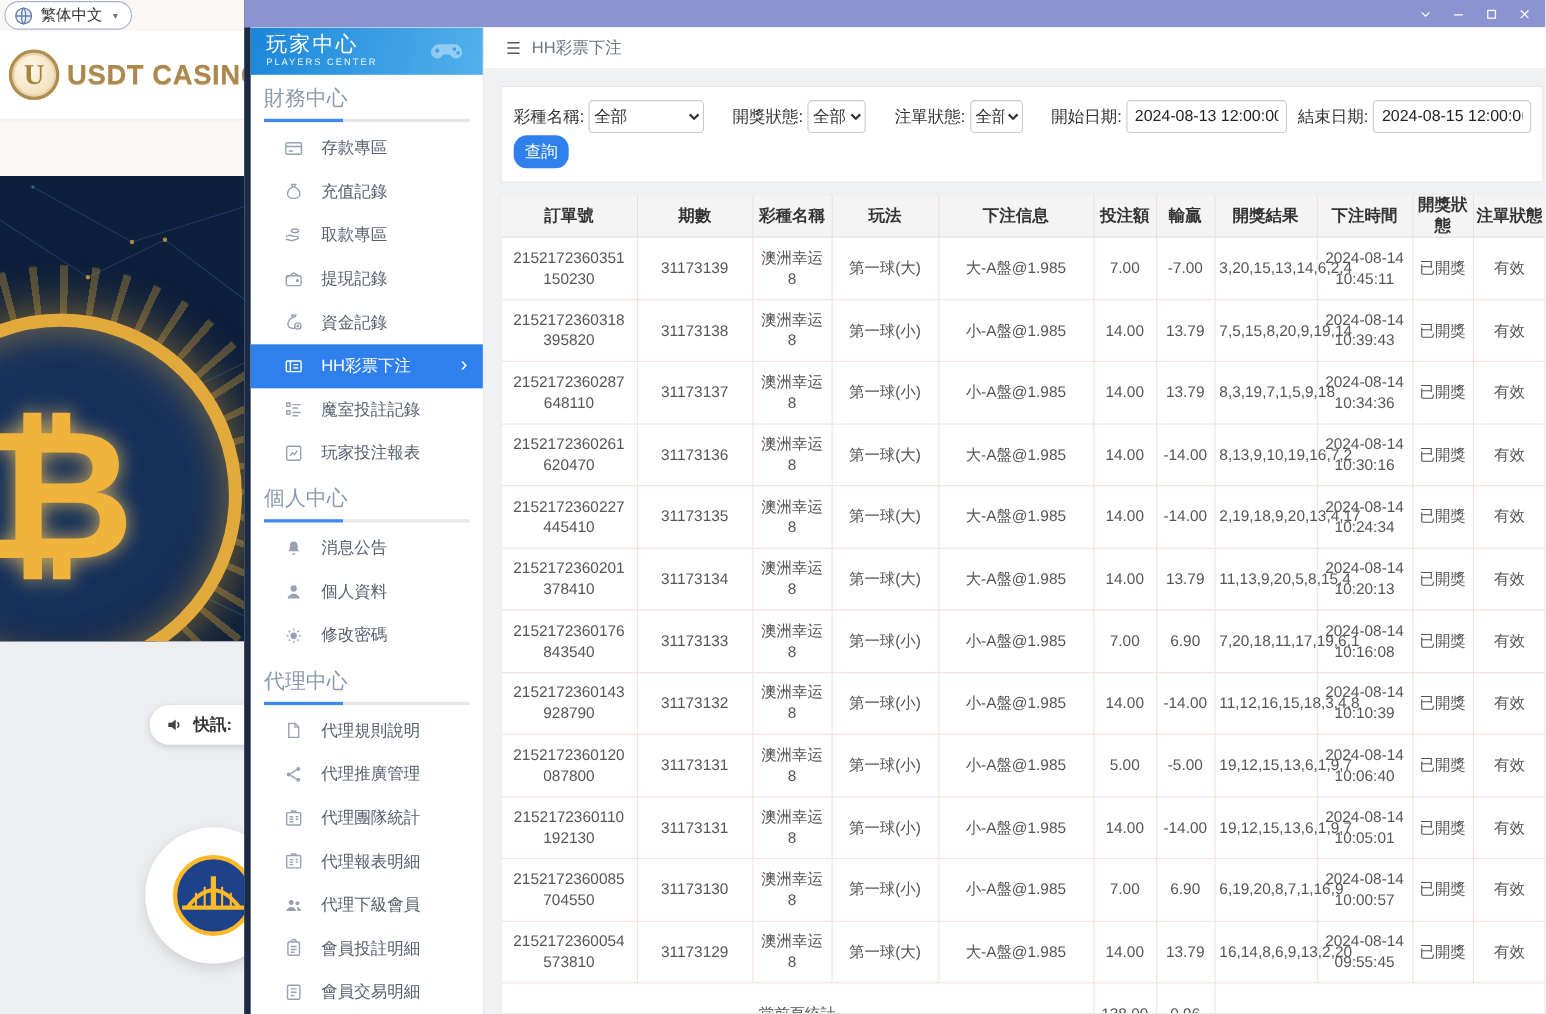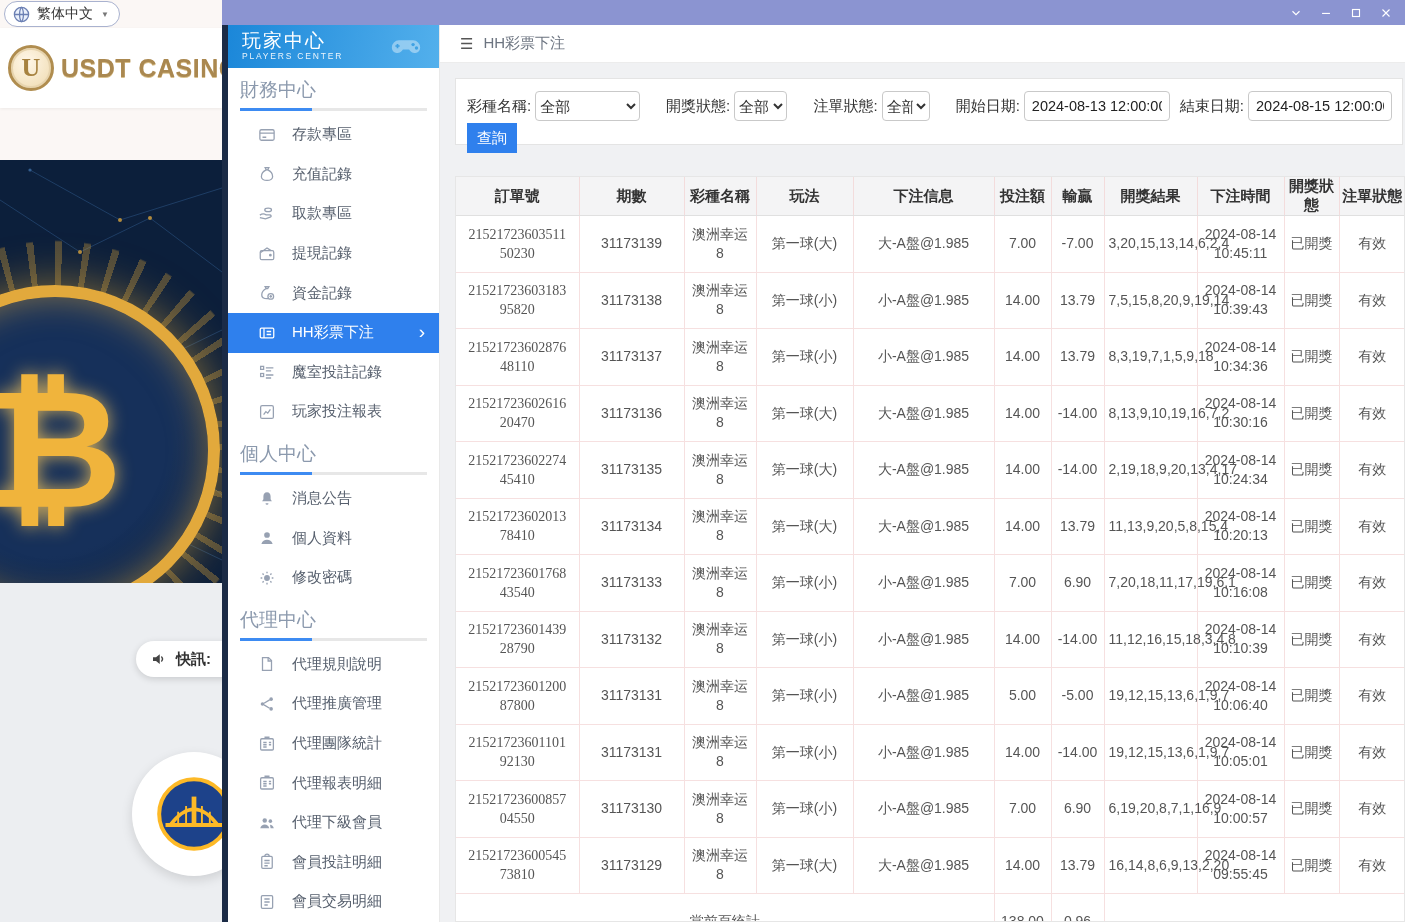--- a/index.html
+++ b/index.html
@@ -65,34 +65,34 @@
   .m-icon svg { width:100%; height:100%; }
   .mi.active { background:#2f80ed; color:#fff; }
   .mi.active .m-icon { color:#fff; }
   .mi.active::after { content:"›"; position:absolute; right:14px; font-size:19px; color:#fff; top:50%; transform:translateY(-54%); }
 
   
   .main { position:absolute; left:440px; top:25px; width:965px; height:897px; background:#f0f1f3; }
   .crumb { height:38px; background:#fff; border-bottom:1px solid #ececec; display:flex; align-items:center; gap:10px; padding-left:20px; color:#6c7480; font-size:15px; }
   .burger { font-size:15px; color:#555; cursor:pointer; }
 
-  .filter-panel { position:absolute; left:15px; top:53px; width:948px; height:67px; background:#fff; border:1px solid #e4e4e4; }
+  .filter-panel { position:absolute; left:15px; top:53px; width:948px; height:88px; background:#fff; border:1px solid #e4e4e4; }
   .f-row { display:flex; align-items:center; padding:12px 0 0 11px; }
   .f-label { font-size:15px; color:#333; margin-right:4px; white-space:nowrap; }
   .f-sel { height:30px; border:1px solid #c9c9c9; border-radius:4px; background:#fff; font-size:15px; color:#333; margin-right:26px; font-family:"Liberation Sans",sans-serif; }
   .f-inp { height:30px; border:1px solid #c9c9c9; border-radius:4px; background:#fff; font-size:14.5px; color:#222; padding:0 7px; margin-right:10px; font-family:"Liberation Sans",sans-serif; }
-  .btn-query { position:absolute; left:11px; top:44px; width:50px; height:30px; background:#2f80ed; color:#fff; border:none; border-radius:0; font-size:15px; cursor:pointer; font-family:"Liberation Sans",sans-serif; }
+  .btn-query { position:absolute; left:11px; top:44px; width:50px; height:30px; background:#2f80ed; color:#fff; border:none; border-radius:12px; font-size:15px; cursor:pointer; font-family:"Liberation Sans",sans-serif; }
 
   .tbl-wrap { position:absolute; left:15px; top:151px; width:950px; height:746px; background:#fff; border:1px solid #e6e6e6; overflow:hidden; }
   table { border-collapse:collapse; table-layout:fixed; width:949px; font-size:14px; color:#555; }
   th { height:37px; background:#f4f4f5; font-size:15px; color:#333; font-weight:bold; border-bottom:1px solid #e0e0e0; border-right:1px solid #f3dcdc; padding:0 2px; }
   th:last-child { border-right:none; }
   td { height:56.5px; text-align:center; vertical-align:middle; border-bottom:1px solid #f6e0e0; border-right:1px solid #f6e0e0; padding:2px 4px; line-height:19px; }
   td:last-child { border-right:none; }
-  .c-order { word-break:break-all; padding:2px 10px;font-family:Liberation Serif, serif; }
+  .c-order { word-break:break-all; padding:2px 10px; }
   tfoot td { border-top:1px solid #d9d9d9; height:56px; }
 
 </style>
 </head>
 <body>
 
 <div id="app">
 
   <div class="left">
     <div class="left-top"></div>

